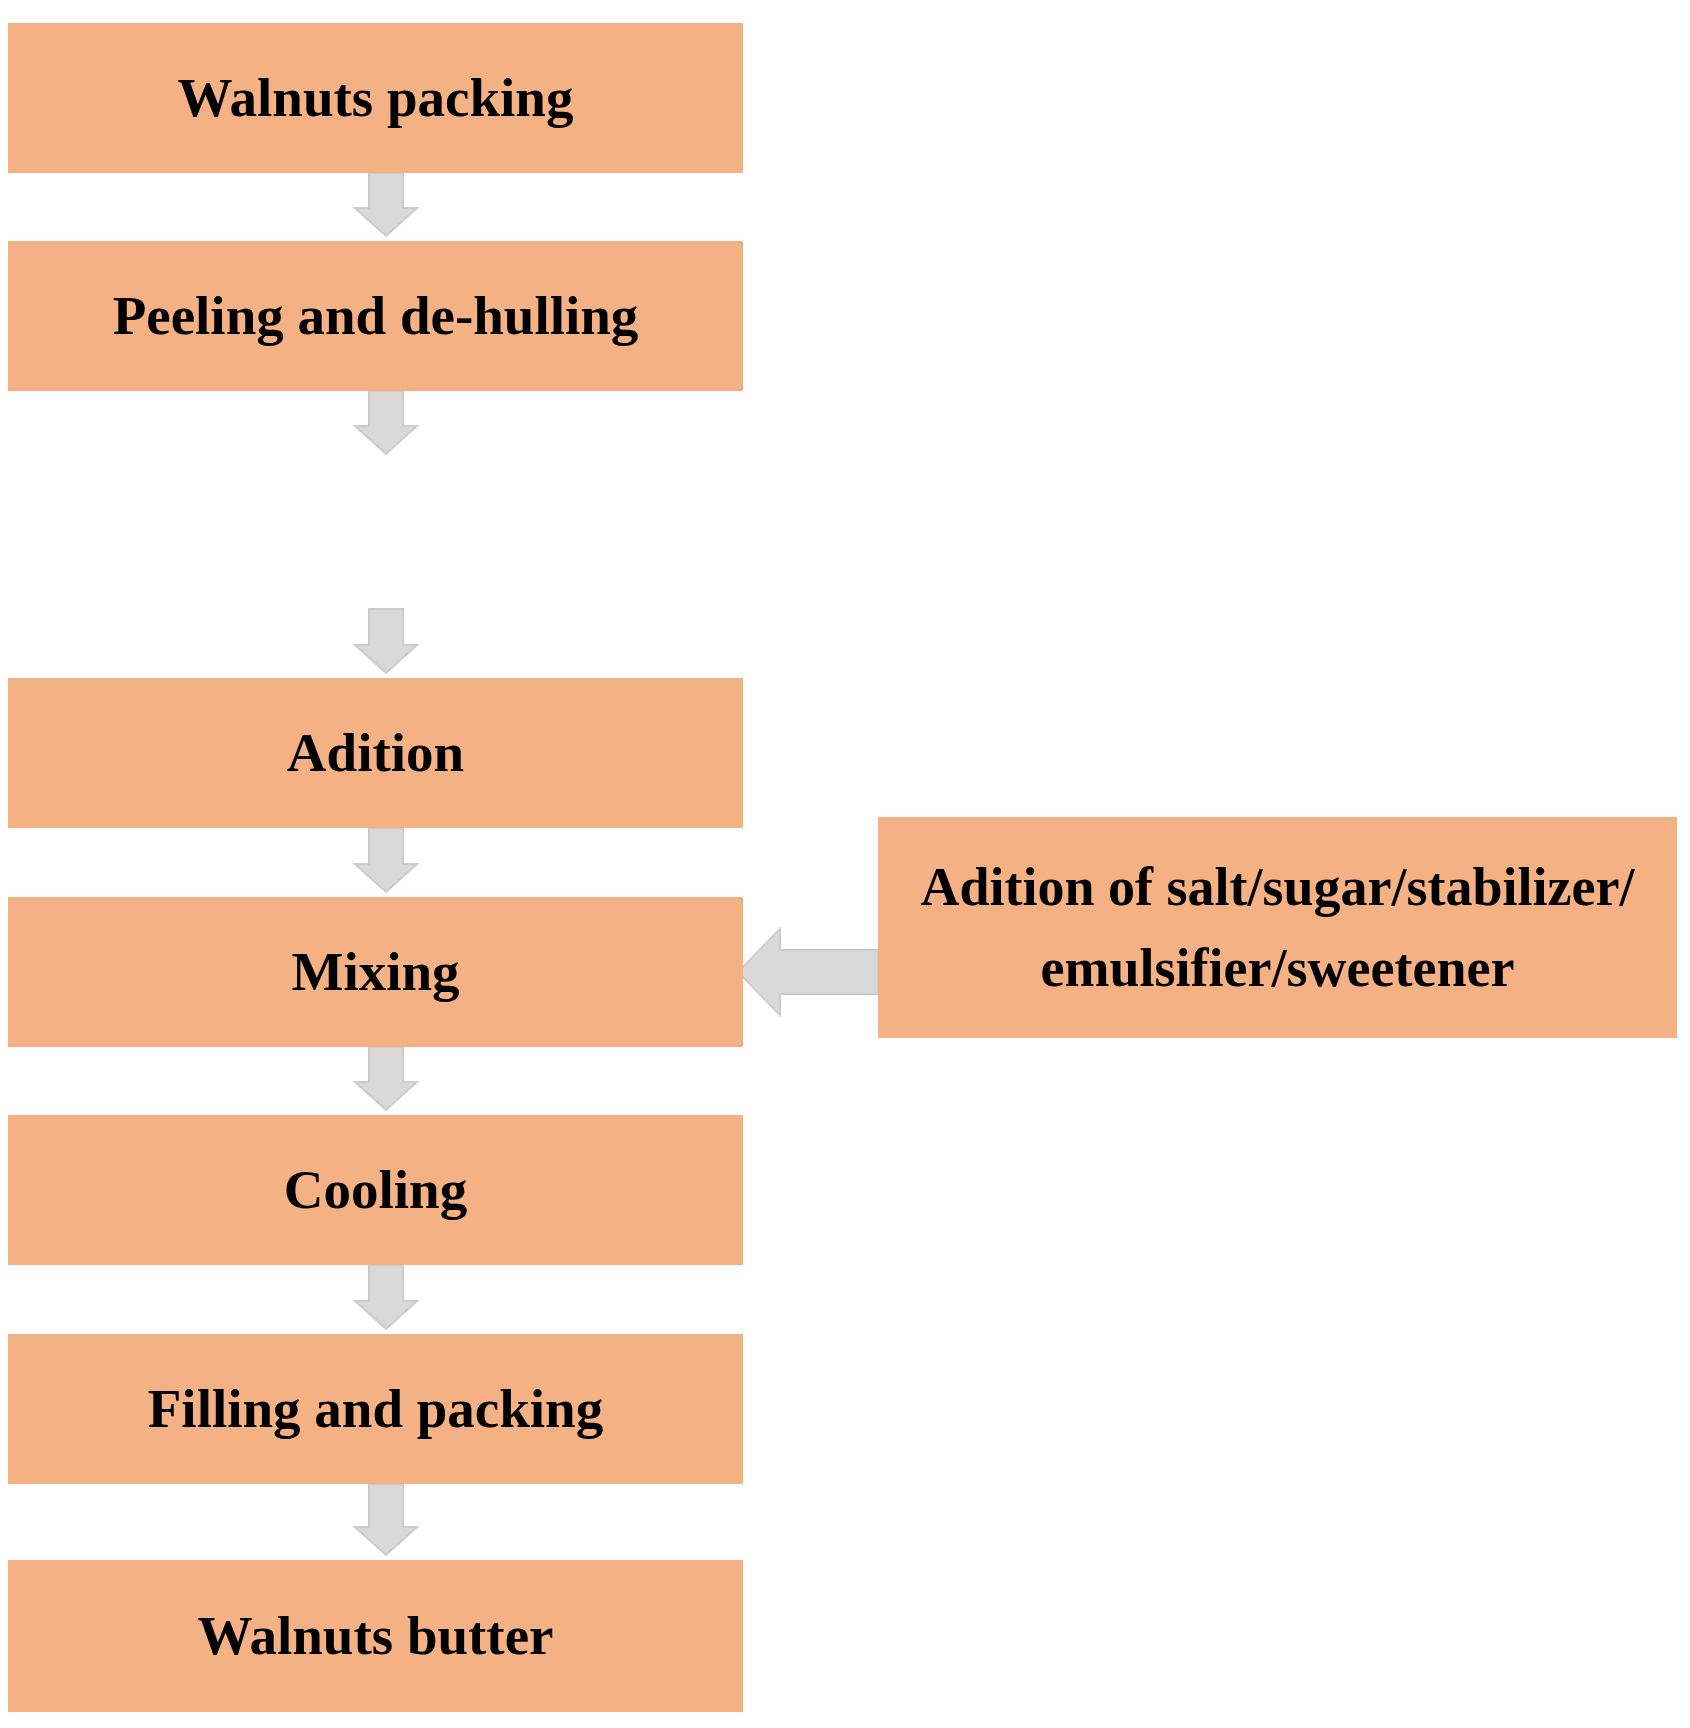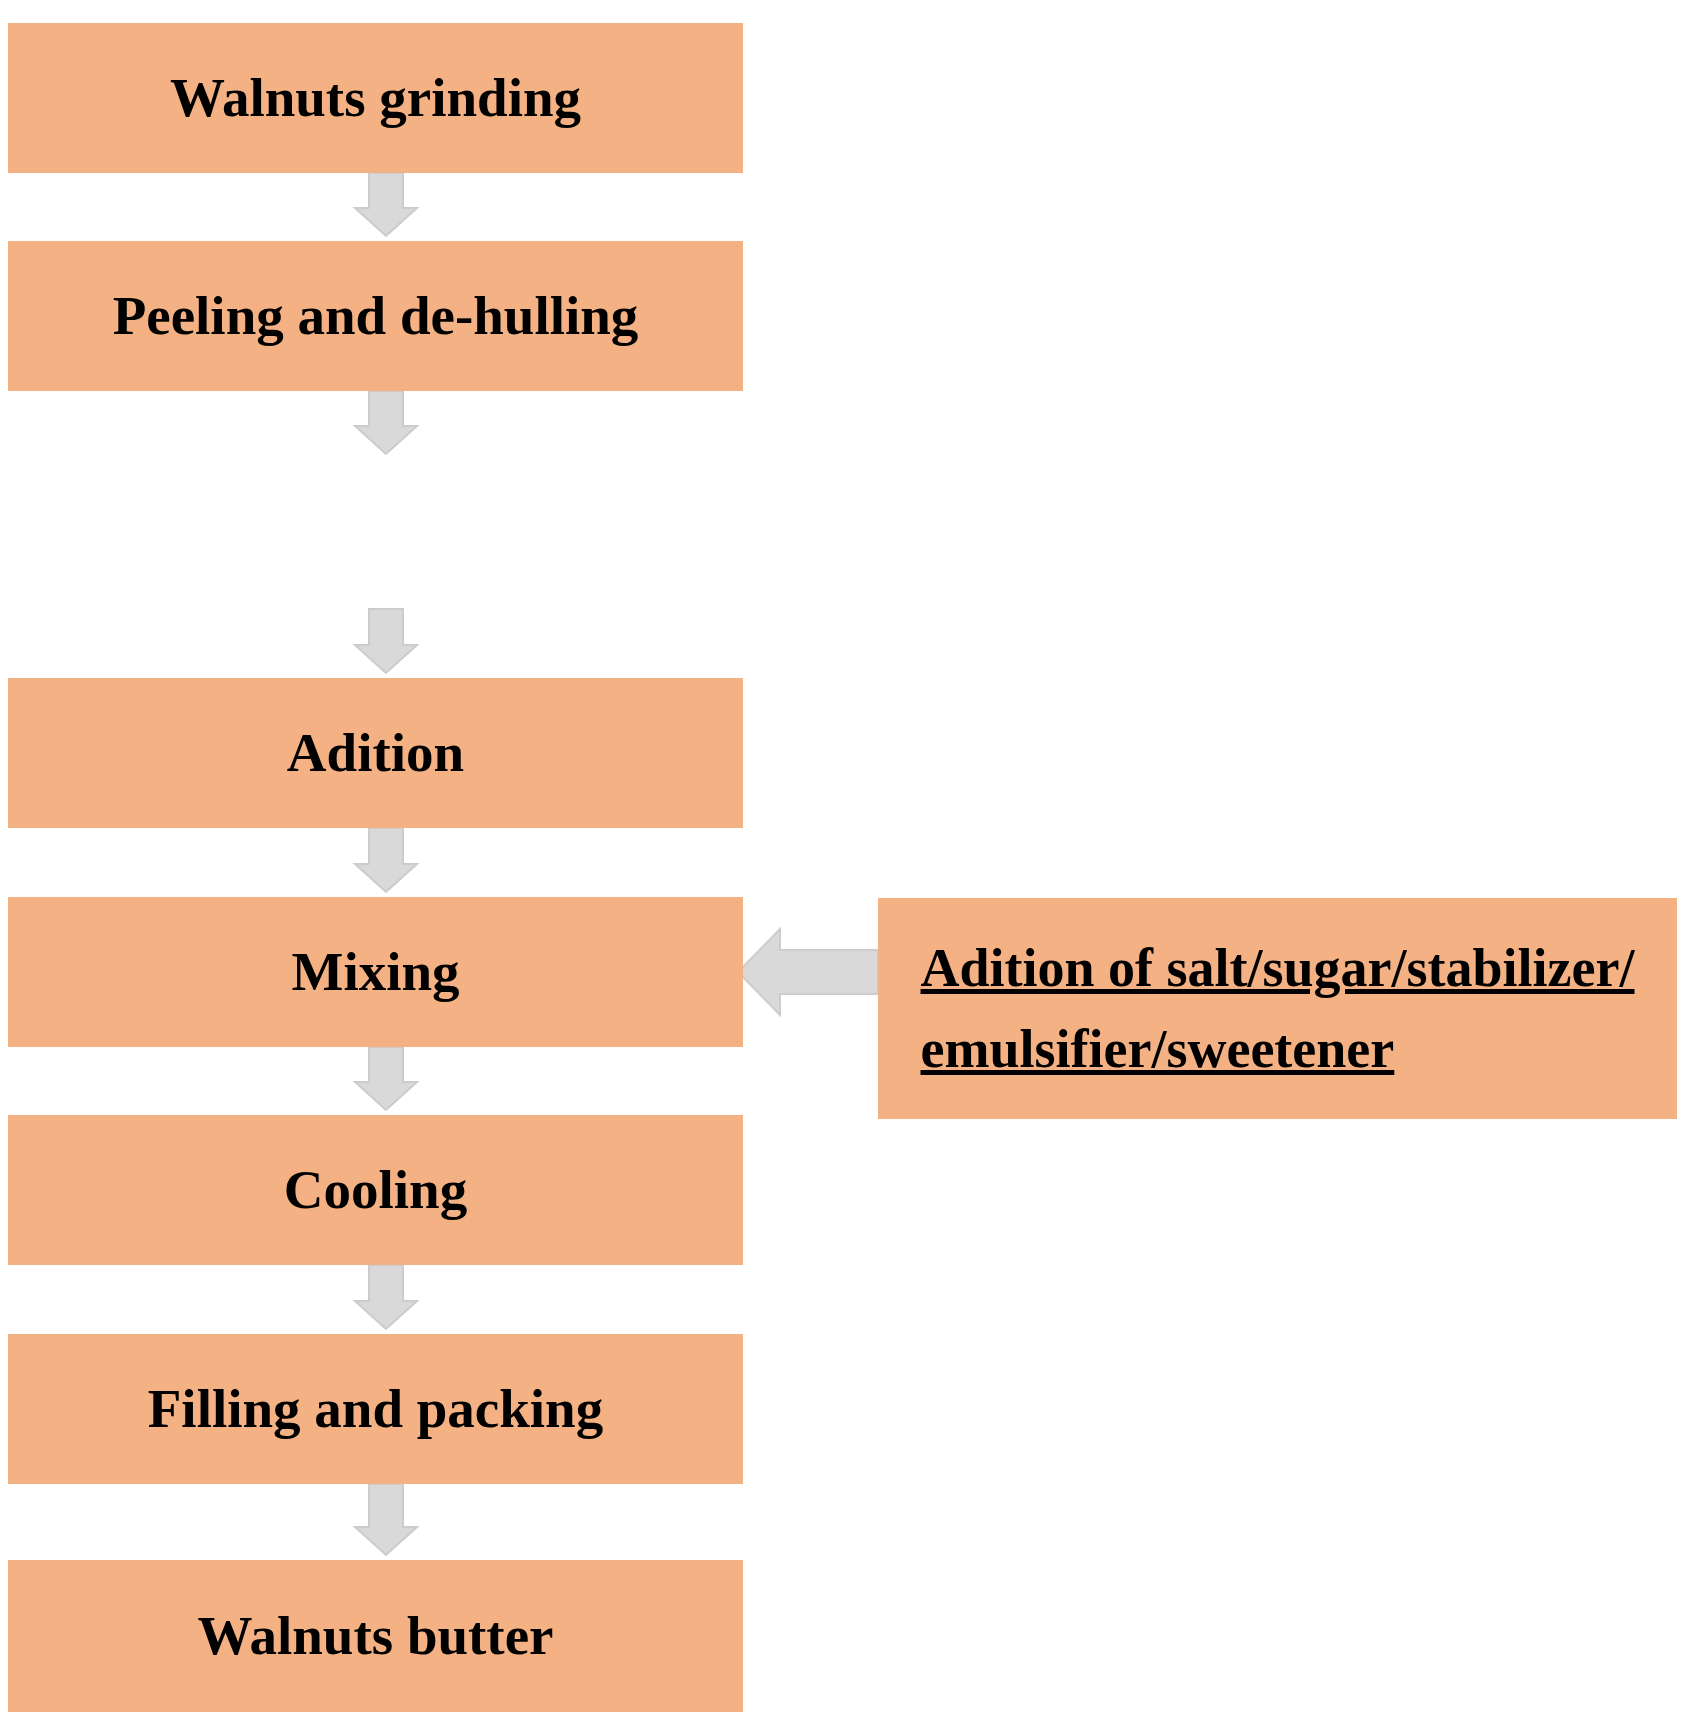--- a/index.html
+++ b/index.html
@@ -44,28 +44,28 @@
   .b2 { top: 241px; }
   .b3 { top: 459px; }
   .b4 { top: 678px; }
   .b5 { top: 897px; }
   .b6 { top: 1115px; }
   .b7 { top: 1334px; }
   .b8 { top: 1560px; height: 152px; }
   .side-box {
     position: absolute;
     left: 878px;
-    top: 898px;
+    top: 817px;
     width: 799px;
     height: 221px;
     background: #f4b183;
     display: flex;
     align-items: center;
     justify-content: center;
-    text-decoration: underline;
+    text-align: center;
   }
   .side-box .label {
     font-size: 54px;
     line-height: 1.5;
     white-space: pre-line;
   }
   .arrow {
     fill: #d9d9d9;
     stroke: #cccccc;
     stroke-width: 2;
@@ -81,21 +81,21 @@
     <polygon class="arrow" points="369,391 403,391 403,426 417,426 386,454 355,426 369,426"></polygon>
     <polygon class="arrow" points="369,609 403,609 403,645 417,645 386,673 355,645 369,645"></polygon>
     <polygon class="arrow" points="369,828 403,828 403,864 417,864 386,892 355,864 369,864"></polygon>
     <polygon class="arrow" points="369,1047 403,1047 403,1082 417,1082 386,1110 355,1082 369,1082"></polygon>
     <polygon class="arrow" points="369,1265 403,1265 403,1301 417,1301 386,1329 355,1301 369,1301"></polygon>
     <polygon class="arrow" points="369,1484 403,1484 403,1527 417,1527 386,1555 355,1527 369,1527"></polygon>
     <polygon class="arrow" points="878,950 780,950 780,929 738,972 780,1015 780,994 878,994"></polygon>
   </svg>
 
   <div class="flow-box b1">
-    <span class="label">Walnuts grinding</span>
+    <span class="label">Walnuts packing</span>
   </div>
 
   <div class="flow-box b2">
     <span class="label">Peeling and de-hulling</span>
   </div>
 
 
   <div class="flow-box b4">
     <span class="label">Adition</span>
   </div>

